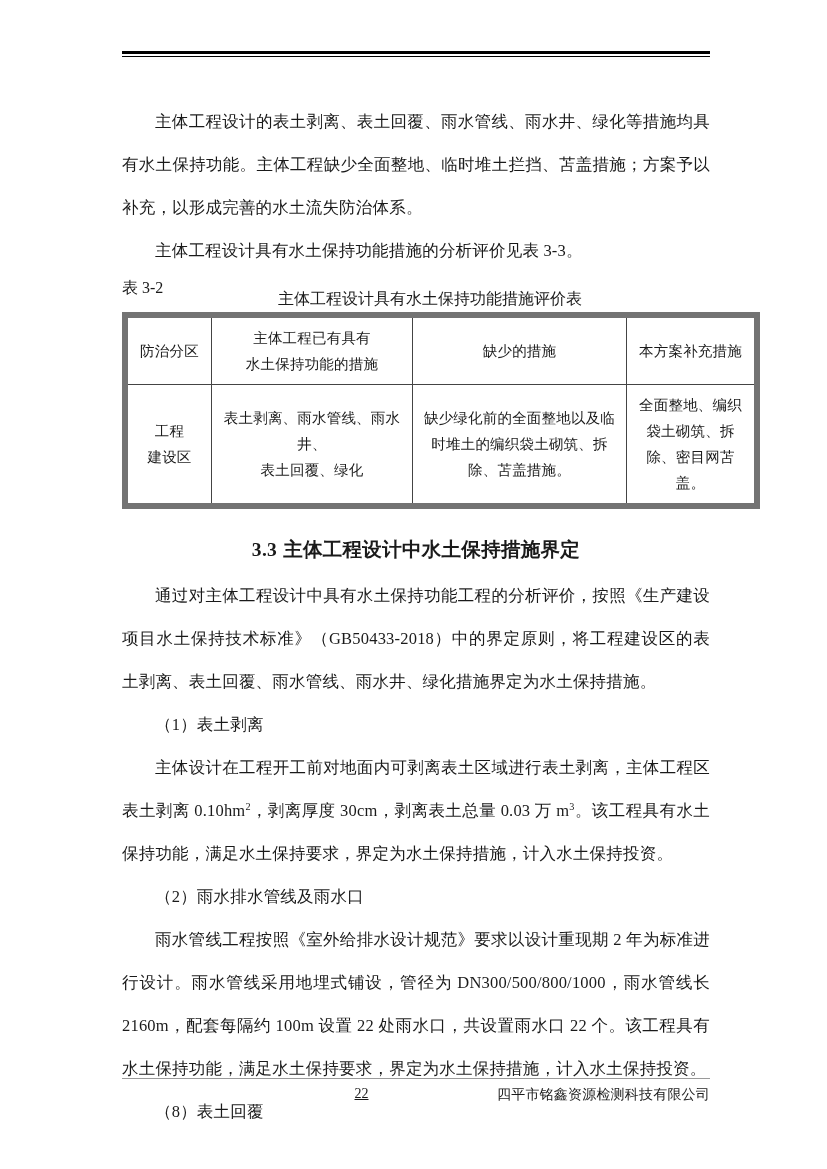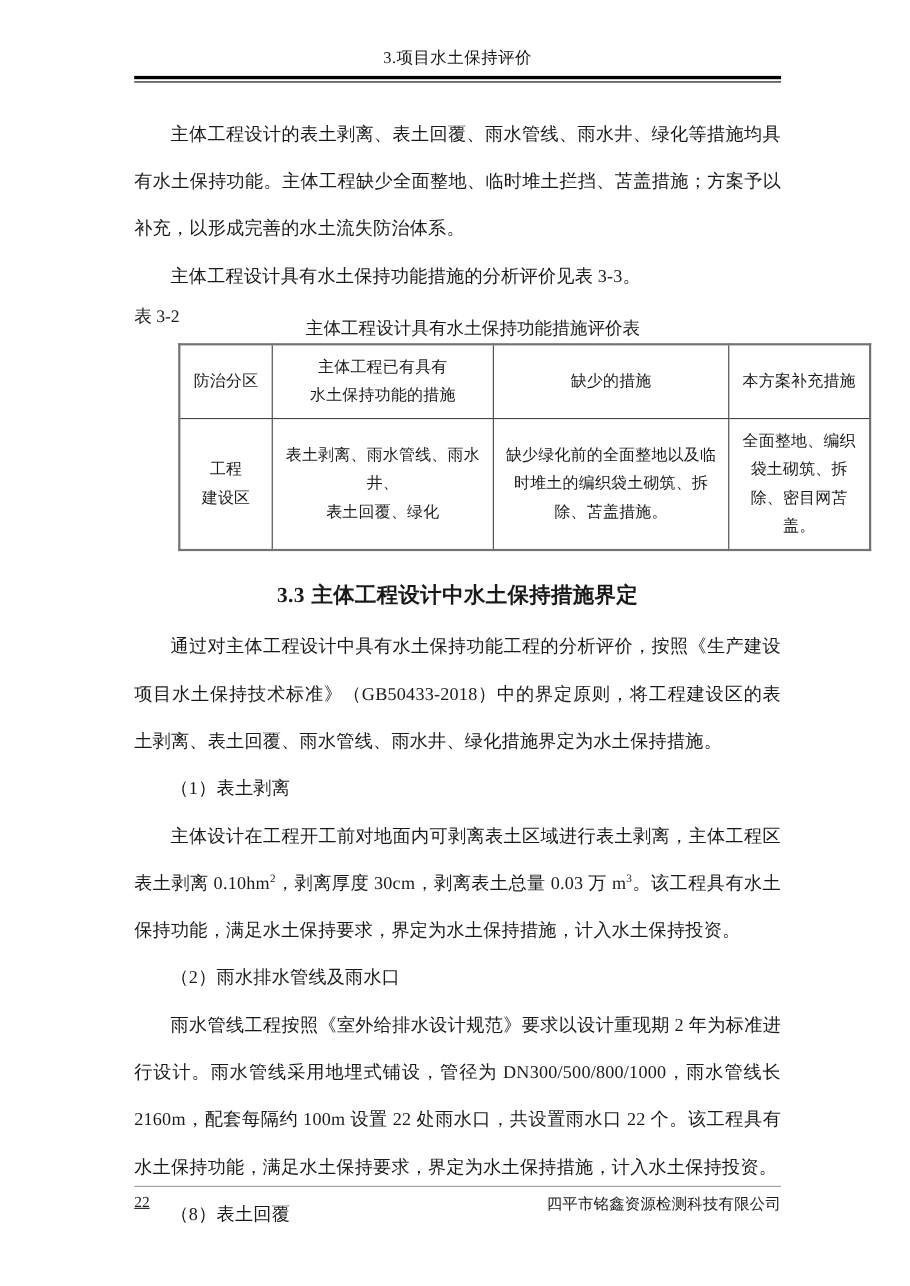--- a/index.html
+++ b/index.html
@@ -93,22 +93,21 @@
     padding-left: 28px;
     box-sizing: border-box;
   }
 
   
   table.eval {
     border-collapse: collapse;
     width: 583px;
     margin-top: 4px;
     table-layout: fixed;
-    border: 2px solid #737373;
-    margin-left: 40px;
+    border: 6px solid #737373;
   }
   table.eval td {
     border: 1px solid #444;
     text-align: center;
     vertical-align: middle;
     font-size: 14.5px;
     line-height: 26px;
     padding: 7px 5px;
     letter-spacing: 0.2px;
   }
@@ -144,40 +143,40 @@
     background: #9a9a9a;
   }
   .footer-row {
     position: relative;
     height: 26px;
     margin-top: 7px;
     font-size: 14px;
   }
   .footer-pageno {
     position: absolute;
-    left: 0;
+    left: 13px;
     width: 100%;
+    text-align: center;
     padding-right: 135px;
     box-sizing: border-box;
     text-decoration: underline;
   }
   .footer-company {
     position: absolute;
     right: 0;
     top: 0;
     letter-spacing: 0.2px;
   }
 </style>
 </head>
 <body>
 
 <div class="page">
 
   <div class="header">
-    <div class="header-title">3.项目水土保持评价</div>
     <div class="header-rule-thick"></div>
     <div class="header-rule-thin"></div>
   </div>
 
   <div class="content">
 
     <p class="para">主体工程设计的表土剥离、表土回覆、雨水管线、雨水井、绿化等措施均具有水土保持功能。主体工程缺少全面整地、临时堆土拦挡、苫盖措施；方案予以补充，以形成完善的水土流失防治体系。</p>
 
     <p class="para">主体工程设计具有水土保持功能措施的分析评价见表 3-3。</p>
 

